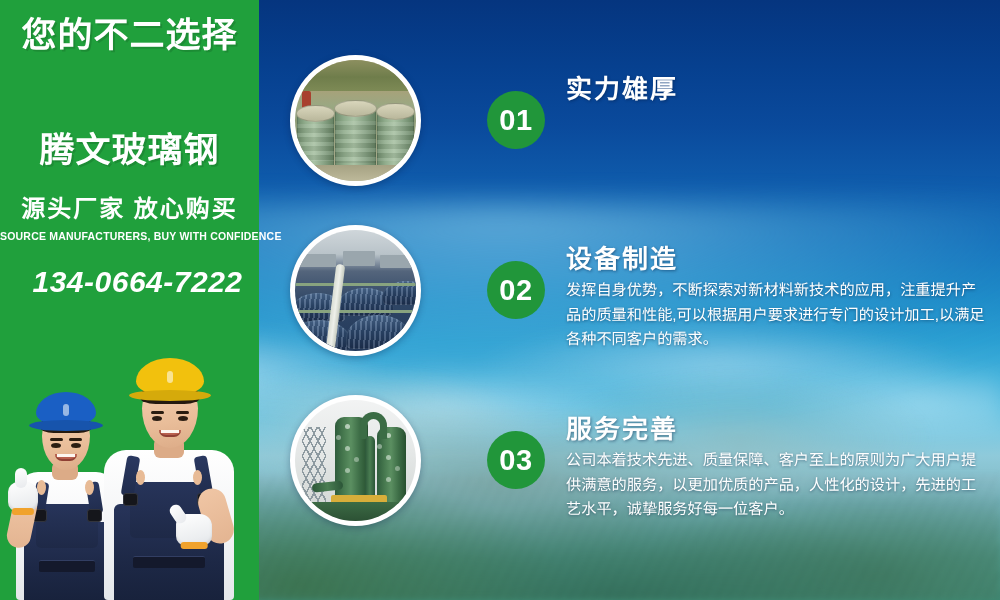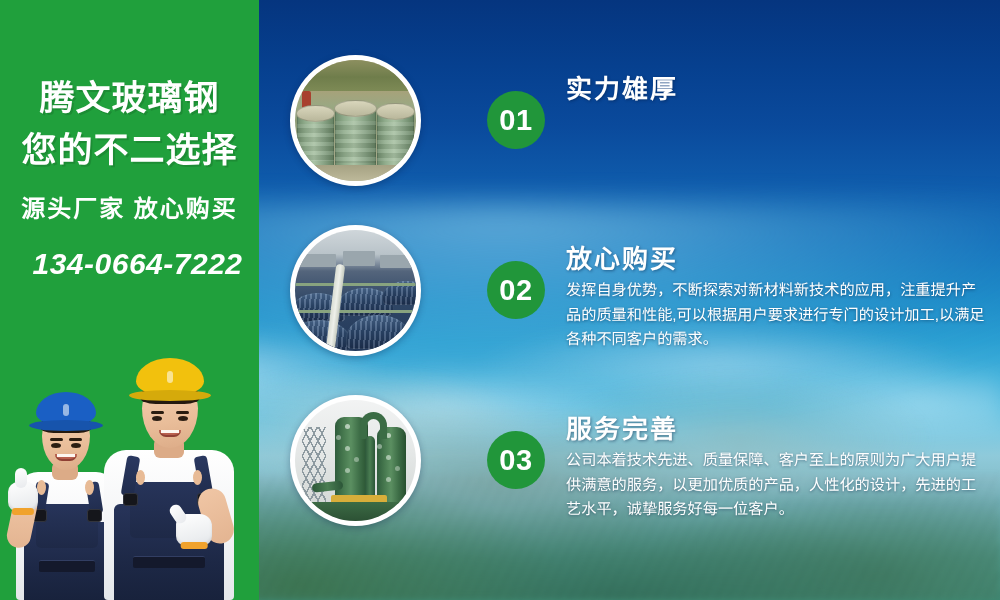--- a/index.html
+++ b/index.html
@@ -388,23 +388,24 @@
   <div class="bg-base"></div>
   <div class="bg-glow-a"></div>
   <div class="clouds"></div>
   <div class="terrain">
     <div class="terrain-detail"></div>
   </div>
 
   <div class="green-panel">
 
     <div class="brand-block">
+      <div class="brand-line brand-line-2">您的不二选择</div>
       <div class="brand-line brand-line-1">腾文玻璃钢</div>
-      <div class="brand-line brand-line-2">您的不二选择</div>
       <div class="sub-cn">源头厂家  放心购买</div>
+      <div class="sub-en">SOURCE MANUFACTURERS, BUY WITH CONFIDENCE</div>
       <div class="phone">134-0664-7222</div>
     </div>
 
     <div class="workers">
 
       <div class="worker w-back">
 
         <div class="shirt" style="left:8px;  bottom:0;  width:102px; height:128px;"></div>
         <div class="overall" style="left:16px; bottom:0; width:86px;  height:78px;"></div>
         <div class="bib" style="bottom:52px; width:62px; height:44px;"></div>
@@ -495,21 +496,21 @@
         <div class="cover" style="left:-6%; top:74%; width:52%; height:26%;"></div>
         <div class="cover" style="left:42%; top:70%; width:54%; height:28%;"></div>
         <div class="cover" style="left:72%; top:42%; width:40%; height:20%;"></div>
         <div class="rail" style="left:0;  top:44%; width:100%;"></div>
         <div class="rail" style="left:0;  top:66%; width:100%;"></div>
         <div class="pipe-d" style="left:30%; top:28%; width:9px; height:72%; transform:rotate(7deg);"></div>
       </div>
     </div>
     <div class="badge">02</div>
     <div class="copy">
-      <div class="f-title">放心购买</div>
+      <div class="f-title">设备制造</div>
       <div class="f-desc">发挥自身优势，不断探索对新材料新技术的应用，注重提升产品的质量和性能,可以根据用户要求进行专门的设计加工,以满足各种不同客户的需求。</div>
     </div>
   </div>
 
   <div class="feature f3">
     <div class="photo-ring">
       <div class="photo ph-scrub">
         <div class="lattice" style="left:6%;  top:22%; width:20%; height:62%;"></div>
         <div class="tower" style="left:33%; top:14%; width:27%; height:72%;"></div>
         <div class="tower" style="left:68%; top:22%; width:24%; height:64%;"></div>

